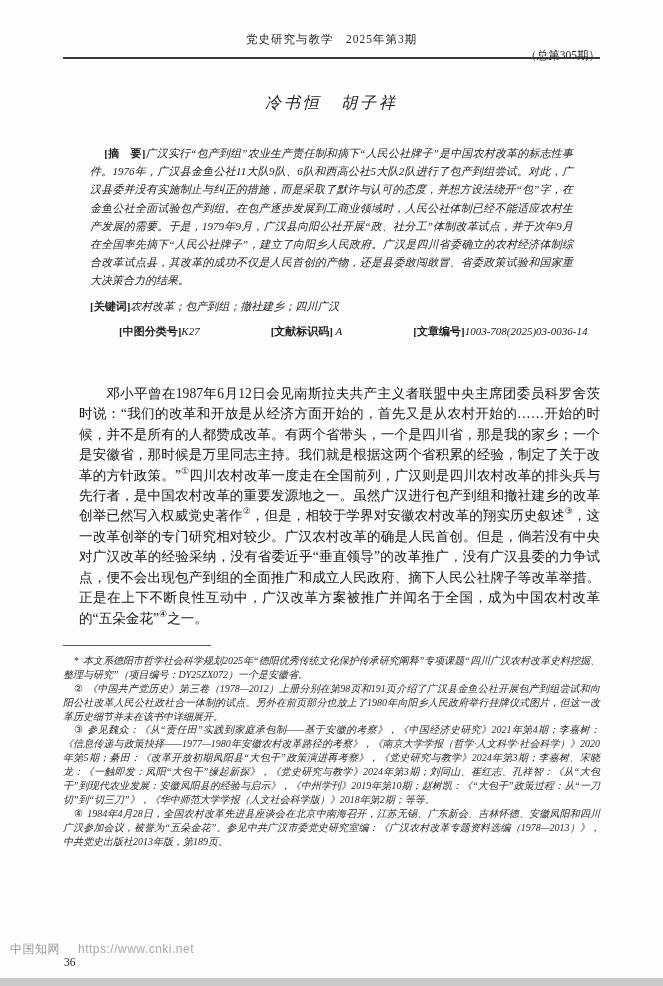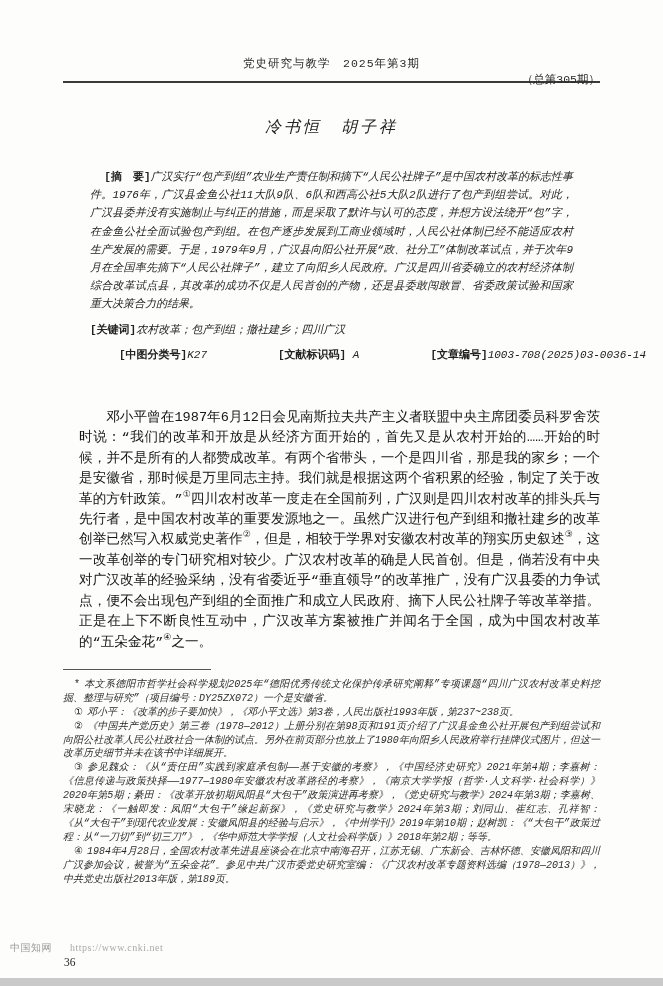--- a/index.html
+++ b/index.html
@@ -5,21 +5,21 @@
   html,body{margin:0;padding:0;}
   .page{
     position:relative;
     width:663px;height:986px;
     background:#fdfdfc;
     font-family:"Liberation Serif","DejaVu Serif",serif;
     color:#1d1d1d;
     overflow:hidden;
     box-sizing:border-box;
   }
-  .content{padding:56px 63px 0 63px;font-family:Liberation Mono, monospace;}
+  .content{padding:32px 63px 0 63px;}
 
   
   .journal-header{position:relative;height:18px;font-size:11.5px;color:#2a2a2a;}
   .journal-header .center{display:block;text-align:center;letter-spacing:1px;}
   .journal-header .right{position:absolute;right:0;top:16px;}
   .header-rule{border:none;border-top:2px solid #3a3a3a;margin:7px 0 0 0;}
 
   
   .article-title{margin-top:42px;text-align:center;font-size:24px;letter-spacing:1.5px;color:#111;}
   .article-title sup{font-size:12px;}
@@ -42,22 +42,22 @@
   
   .footnote-separator{width:148px;border:none;border-top:1px solid #555;margin:16px 0 8px 0;}
   .footnotes{font-size:10px;line-height:13.9px;text-align:justify;color:#2b2b2b;font-style:italic;}
   .footnotes p{margin:0;text-indent:1.1em;}
   .fn-mark{margin-right:4px;font-style:normal;}
 
   
   .page-number{position:absolute;left:64px;top:956px;font-size:11.5px;color:#222;}
   .cnki-watermark{
     position:absolute;left:10px;top:941px;
-    font-family:Liberation Serif, serif;
-    font-size:10px;color:#a9a9a9;letter-spacing:0.5px;
+    font-family:Liberation Sans, sans-serif;
+    font-size:12px;color:#a9a9a9;letter-spacing:0.5px;
   }
   .cnki-watermark .brand{color:#9a9a9a;margin-right:18px;}
   .bottom-bar{position:absolute;left:0;bottom:0;width:100%;height:8px;background:#c9c9c9;}
 </style>
 </head>
 <body>
 
 <div class="page">
   <div class="content">
 
@@ -77,21 +77,20 @@
         <span class="meta-group"><span class="b">[中图分类号]</span><span>K27</span></span><span class="meta-group"><span class="b">[文献标识码]</span> <span>A</span></span><span class="meta-group"><span class="b">[文章编号]</span><span>1003-708(2025)03-0036-14</span></span>
       </p>
     </div>
 
     <p class="body-paragraph"><span>邓小平曾在1987年6月12日会见南斯拉夫共产主义者联盟中央主席团委员科罗舍茨时说：“我们的改革和开放是从经济方面开始的，首先又是从农村开始的……开始的时候，并不是所有的人都赞成改革。有两个省带头，一个是四川省，那是我的家乡；一个是安徽省，那时候是万里同志主持。我们就是根据这两个省积累的经验，制定了关于改革的方针政策。”</span><sup>①</sup><span>四川农村改革一度走在全国前列，广汉则是四川农村改革的排头兵与先行者，是中国农村改革的重要发源地之一。虽然广汉进行包产到组和撤社建乡的改革创举已然写入权威党史著作</span><sup>②</sup><span>，但是，相较于学界对安徽农村改革的翔实历史叙述</span><sup>③</sup><span>，这一改革创举的专门研究相对较少。广汉农村改革的确是人民首创。但是，倘若没有中央对广汉改革的经验采纳，没有省委近乎“垂直领导”的改革推广，没有广汉县委的力争试点，便不会出现包产到组的全面推广和成立人民政府、摘下人民公社牌子等改革举措。正是在上下不断良性互动中，广汉改革方案被推广并闻名于全国，成为中国农村改革的“五朵金花”</span><sup>④</sup><span>之一。</span></p>
 
     <hr class="footnote-separator">
 
     <div class="footnotes">
       <p><span class="fn-mark">*</span><span>本文系德阳市哲学社会科学规划2025年“德阳优秀传统文化保护传承研究阐释”专项课题“四川广汉农村改革史料挖掘、整理与研究”（项目编号：DY25ZX072）一个是安徽省。</span></p>
-      <p><span class="fn-mark">①</span><span>邓小平：《改革的步子要加快》，《邓小平文选》第3卷，人民出版社1993年版，第237~238页。</span></p>
       <p><span class="fn-mark">②</span><span>《中国共产党历史》第三卷（1978—2012）上册分别在第98页和191页介绍了广汉县金鱼公社开展包产到组尝试和向阳公社改革人民公社政社合一体制的试点。另外在前页部分也放上了1980年向阳乡人民政府举行挂牌仪式图片，但这一改革历史细节并未在该书中详细展开。</span></p>
       <p><span class="fn-mark">③</span><span>参见魏众：《从“责任田”实践到家庭承包制——基于安徽的考察》，《中国经济史研究》2021年第4期；李嘉树：《信息传递与政策抉择——1977—1980年安徽农村改革路径的考察》，《南京大学学报（哲学·人文科学·社会科学）》2020年第5期；綦田：《改革开放初期凤阳县“大包干”政策演进再考察》，《党史研究与教学》2024年第3期；李嘉树、宋晓龙：《一触即发：凤阳“大包干”缘起新探》，《党史研究与教学》2024年第3期；刘同山、崔红志、孔祥智：《从“大包干”到现代农业发展：安徽凤阳县的经验与启示》，《中州学刊》2019年第10期；赵树凯：《“大包干”政策过程：从“一刀切”到“切三刀”》，《华中师范大学学报（人文社会科学版）》2018年第2期；等等。</span></p>
       <p><span class="fn-mark">④</span><span>1984年4月28日，全国农村改革先进县座谈会在北京中南海召开，江苏无锡、广东新会、吉林怀德、安徽凤阳和四川广汉参加会议，被誉为“五朵金花”。参见中共广汉市委党史研究室编：《广汉农村改革专题资料选编（1978—2013）》，中共党史出版社2013年版，第189页。</span></p>
     </div>
 
   </div>
 
   <div class="page-number">36</div>
 
   <div class="cnki-watermark">

